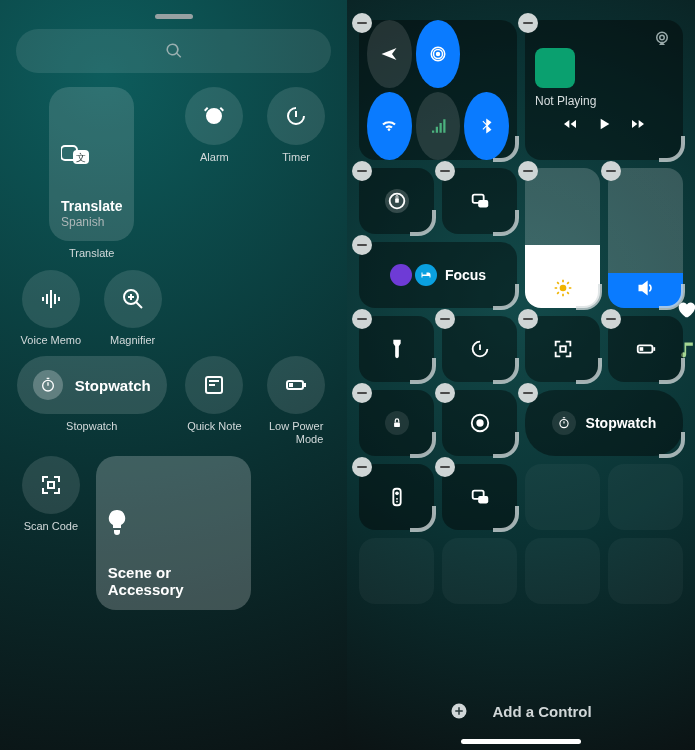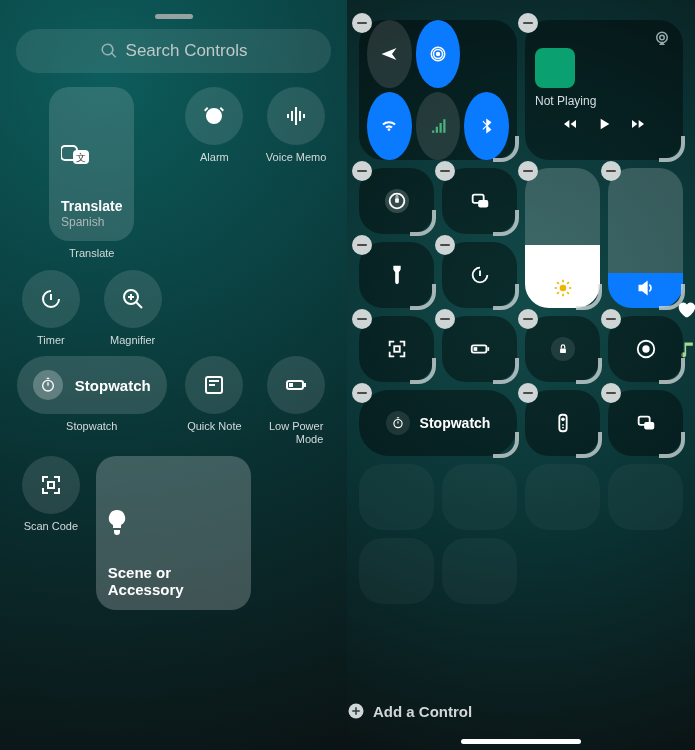--- a/index.html
+++ b/index.html
@@ -24,21 +24,21 @@
 .tile p{margin:1px 0 0;font-size:12px;color:#aeb7b8}
 .wide{grid-column:span 2;height:58px;border-radius:29px;background:rgba(255,255,255,.14);display:flex;align-items:center;gap:12px;padding:0 16px}
 .wide .mini{width:30px;height:30px;border-radius:50%;background:rgba(255,255,255,.25);display:flex;align-items:center;justify-content:center}
 .wide span{font-size:15px;font-weight:600}
 .textsize{width:58px;height:130px;border-radius:20px;background:linear-gradient(#fff 52%,#fff 52%) no-repeat top/100% 55%,rgba(0,0,0,.35);position:relative;display:flex;flex-direction:column;justify-content:flex-end;align-items:center}
 .textsize .aa{color:#0a62e6;font-weight:700;font-size:20px;padding-bottom:12px}
 .textsize .bars{position:absolute;top:0;left:0;right:0;height:45%;display:flex;flex-direction:column;justify-content:space-evenly}
 .textsize .bars div{height:1px;background:rgba(0,0,0,.25)}
 
 .rgrid{position:absolute;inset:20px 12px 70px;display:grid;grid-template-columns:repeat(4,1fr);grid-auto-rows:66px;gap:8px}
-.blk{position:relative;background:rgba(0,0,0,.40);border-radius:24px;display:flex;align-items:center;justify-content:center}
+.blk{position:relative;background:rgba(0,0,0,.40);border-radius:16px;display:flex;align-items:center;justify-content:center}
 .blk.tall{grid-row:span 2}
 .blk.wide2{grid-column:span 2}
 .blk .minus{position:absolute;top:-7px;left:-7px;width:20px;height:20px;border-radius:50%;background:#cfd5d5;display:flex;align-items:center;justify-content:center}
 .blk .minus::after{content:"";width:10px;height:2px;background:#4a4a4a;border-radius:1px}
 .blk .corner{position:absolute;bottom:-2px;right:-2px;width:22px;height:22px;border-bottom:4px solid rgba(215,222,223,.75);border-right:4px solid rgba(215,222,223,.75);border-bottom-right-radius:18px}
 .conn{display:grid;grid-template-columns:1fr 1fr 1fr;grid-template-rows:1fr 1fr;gap:4px;padding:8px}
 .conn div{border-radius:50%;display:flex;align-items:center;justify-content:center}
 .conn .on{background:#0a7bff}
 .conn .dim{background:rgba(255,255,255,.12)}
 .conn svg{width:18px;height:18px;fill:#fff}
@@ -52,21 +52,21 @@
 .slider.vol{background:linear-gradient(to top,#0a7bff 25%,rgba(255,255,255,.18) 25%)}
 .slider svg{position:absolute;bottom:10px;width:20px;height:20px}
 .slider.bright svg{fill:#f0b400}
 .slider.vol svg{fill:#fff}
 .ic{width:22px;height:22px;fill:#fff}
 .rlabel{font-size:14px;font-weight:600;color:#fff}
 .pill{grid-column:span 2;border-radius:30px;display:flex;align-items:center;gap:10px;padding:0 14px}
 .heart{position:absolute;right:-2px;top:298px;width:22px;height:22px}
 .mnote{position:absolute;right:-2px;top:340px;width:20px;height:20px;opacity:.8}
 .placeholder{background:rgba(255,255,255,.04)}
-.addbar{position:absolute;bottom:30px;left:0;right:0;display:flex;align-items:center;gap:8px}
+.addbar{position:absolute;bottom:30px;left:0;right:0;display:flex;align-items:center;justify-content:center;gap:24px}
 .addbar svg{width:18px;height:18px;fill:#d1d7d8}
 .addbar span{font-size:15px;font-weight:600;color:#d1d7d8}
 .homebar{position:absolute;bottom:6px;left:50%;transform:translateX(-50%);width:120px;height:5px;border-radius:3px;background:#fff}
 .blk .smic{width:24px;height:24px;border-radius:50%;background:rgba(255,255,255,.18);display:flex;align-items:center;justify-content:center}
 .blk .smic.off{background:rgba(255,255,255,.10)}
 .focus{display:flex;align-items:center;gap:8px;padding:0 10px}
 .focus .dual{display:flex;gap:3px}
 .focus .dual div{width:22px;height:22px;border-radius:50%;display:flex;align-items:center;justify-content:center}
 .focus .m{background:#6e3bd6}
 .focus .b{background:#0aa0e0}
@@ -75,21 +75,20 @@
 <body>
 
 <div class="stage">
 
   <div class="pane pane-left">
     <div class="grabber"></div>
     <div class="search">
       <svg viewBox="0 0 24 24">
           <path fill="#c0c8c9" d="M10 2a8 8 0 105.3 14l5 5 1.4-1.4-5-5A8 8 0 0010 2zm0 2a6 6 0 110 12 6 6 0 010-12z"></path>
         </svg>
-      <span>Search Controls</span>
     </div>
 
     <div class="grid">
 
       <div class="cell" style="grid-column:span 2">
         <div class="tile tile-translate">
           <svg class="ticon" width="30" height="24" viewBox="0 0 30 24">
               <rect x="0" y="2" width="16" height="14" rx="4" fill="none" stroke="#fff" stroke-width="2"></rect>
               <rect x="12" y="6" width="16" height="14" rx="4" fill="#fff"></rect>
               <text x="20" y="17" font-size="10" text-anchor="middle" fill="#2a3a3b">文</text>
@@ -104,33 +103,33 @@
         <div class="chip">
             <svg viewBox="0 0 24 24">
               <path d="M12 4a8 8 0 108 8 8 8 0 00-8-8zm1 8V7h-2v6h5v-2zM5 3L2 6l1.4 1.4L6.4 4.4zM19 3l3 3-1.4 1.4L17.6 4.4z"></path>
             </svg>
           </div>
         <div class="caption">Alarm</div>
       </div>
       <div class="cell">
         <div class="chip">
             <svg viewBox="0 0 24 24">
+              <path d="M12 3a9 9 0 109 9h-2a7 7 0 11-7-7V3zm-1 4h2v6h-2z"></path>
+            </svg>
+          </div>
+        <div class="caption">Timer</div>
+      </div>
+
+      <div class="cell">
+        <div class="chip">
+            <svg viewBox="0 0 24 24">
               <path d="M3 10h2v4H3zm4-3h2v10H7zm4-4h2v18h-2zm4 4h2v10h-2zm4 3h2v4h-2z"></path>
             </svg>
           </div>
         <div class="caption">Voice Memo</div>
-      </div>
-
-      <div class="cell">
-        <div class="chip">
-            <svg viewBox="0 0 24 24">
-              <path d="M12 3a9 9 0 109 9h-2a7 7 0 11-7-7V3zm-1 4h2v6h-2z"></path>
-            </svg>
-          </div>
-        <div class="caption">Timer</div>
       </div>
       <div class="cell">
         <div class="chip">
             <svg viewBox="0 0 24 24">
               <circle cx="10" cy="10" r="7" fill="none" stroke="#fff" stroke-width="2"></circle>
               <path d="M15 15l6 6" stroke="#fff" stroke-width="2"></path>
               <path d="M7 10h6M10 7v6" stroke="#fff" stroke-width="2"></path>
             </svg>
           </div>
         <div class="caption">Magnifier</div>
@@ -295,20 +294,37 @@
 
       <div class="blk tall slider vol">
           <div class="minus"></div>
           <svg viewBox="0 0 24 24">
             <path d="M4 9h4l5-4v14l-5-4H4zM16 8a5 5 0 010 8" fill="none" stroke="#fff" stroke-width="2"></path>
             <path d="M4 9h4l5-4v14l-5-4H4z"></path>
           </svg>
           <div class="corner"></div>
         </div>
 
+      <div class="blk wide2 focus">
+          <div class="minus"></div>
+        <div class="dual">
+            <div class="m">
+              <svg width="12" height="12" viewBox="0 0 24 24">
+                <path fill="#fff" d="M14 2a10 10 0 100 20 8 8 0 010-20z"></path>
+              </svg>
+            </div>
+            <div class="b">
+              <svg width="12" height="12" viewBox="0 0 24 24">
+                <path fill="#fff" d="M3 7v10h2v-3h14v3h2V11a4 4 0 00-4-4h-4v4H5V7z"></path>
+              </svg>
+            </div>
+          </div>
+        <span class="rlabel">Focus</span>
+        <div class="corner"></div>
+      </div>
 
       <div class="blk">
           <div class="minus"></div>
           <svg class="ic" viewBox="0 0 24 24">
             <path d="M8 2h8v4l-2 3v11a2 2 0 01-4 0V9L8 6z"></path>
           </svg>
           <div class="corner"></div>
         </div>
       <div class="blk">
           <div class="minus"></div>

